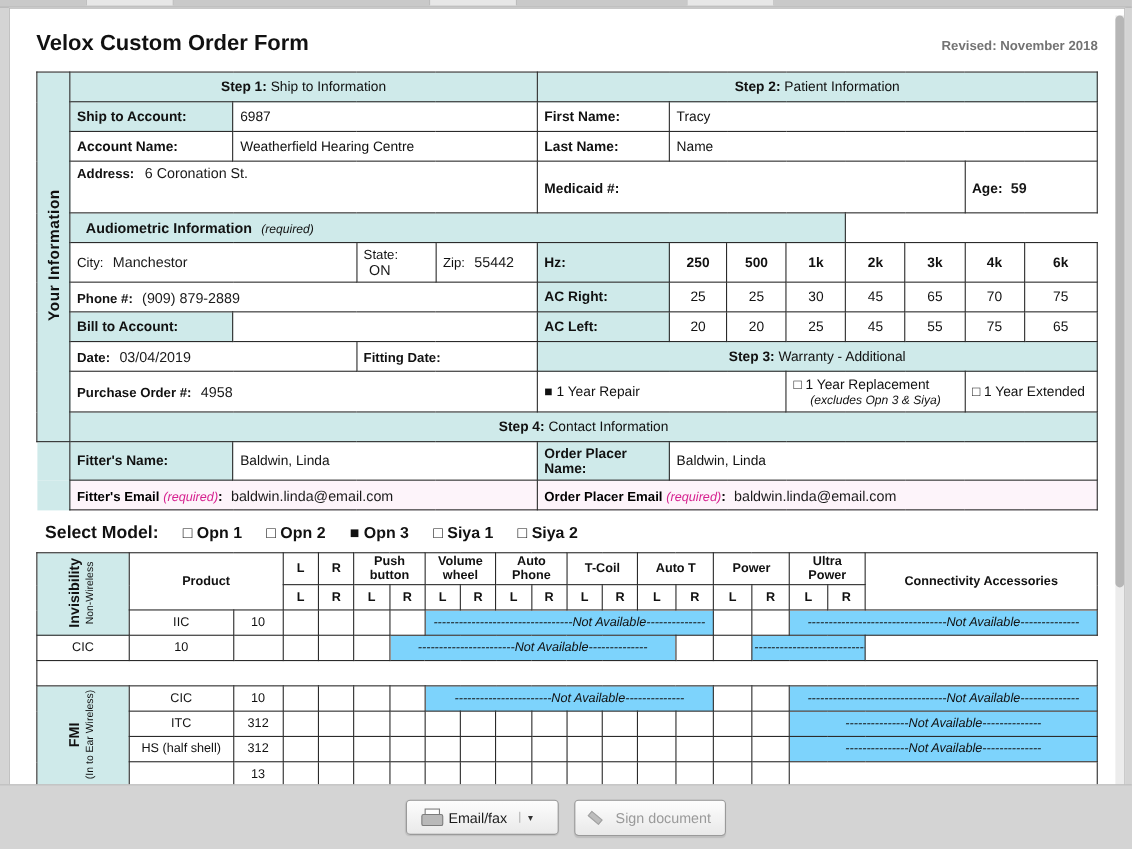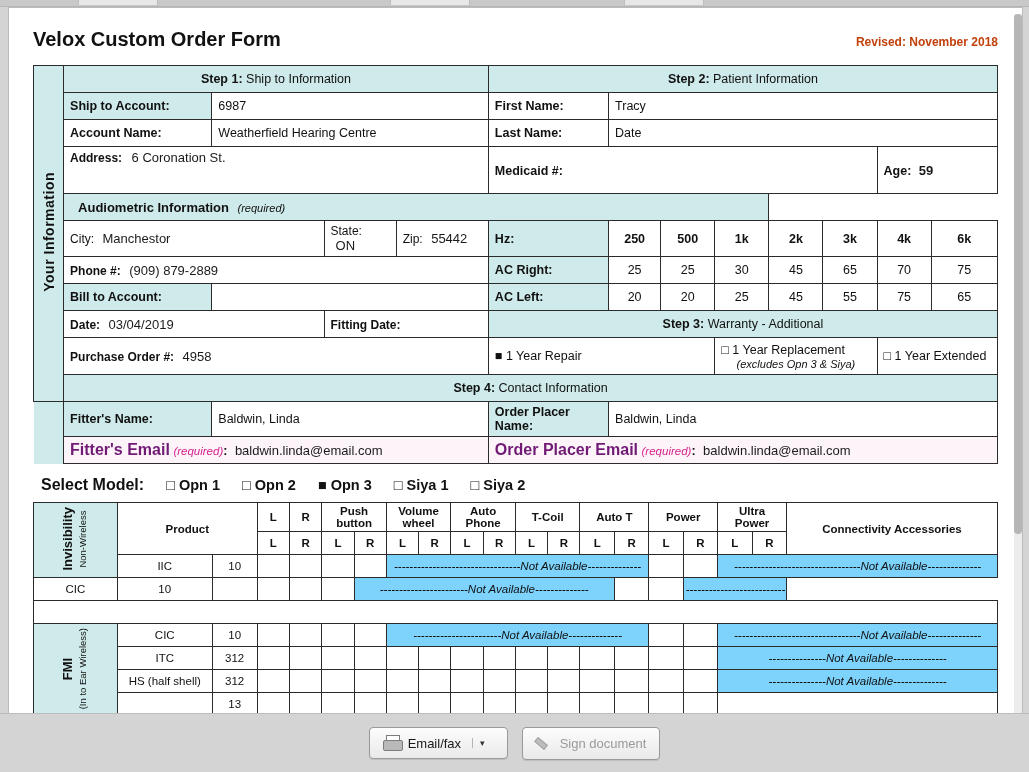--- a/index.html
+++ b/index.html
@@ -53,21 +53,21 @@
     margin-bottom: 14px;
   }
   .doc-title {
     font-size: 20px;
     font-weight: bold;
     color: #111;
   }
   .doc-revision {
     font-size: 12px;
     font-weight: bold;
-    color: #c2410c;
+    color: #737373;
   }
   
   table.frm {
     border-collapse: collapse;
     table-layout: fixed;
     width: 100%;
   }
   table.frm td {
     border: 1px solid #2b2b2b;
     padding: 3px 6px;
@@ -96,23 +96,23 @@
   .vert-text {
     writing-mode: vertical-rl;
     transform: rotate(180deg);
     font-weight: bold;
     font-size: 14px;
     letter-spacing: 0.5px;
     white-space: nowrap;
     display: inline-block;
   }
   .req {
-    color: #701a75;
-    font-weight: bold;
-    font-size: 16px;
+    color: #000000;
+    font-weight: bold;
+    font-size: 12px;
   }
   .req-it {
     color: #d6218f;
     font-style: italic;
     font-weight: normal;
     font-size: 11.5px;
   }
   .email-row td { background: #fdf4fa; }
   .center { text-align: center; }
   .cbox { font-size: 12.5px; }
@@ -331,21 +331,21 @@
           <td class="lbl shade">Ship to Account:</td>
           <td colspan="3" class="val">6987</td>
           <td class="lbl">First Name:</td>
           <td colspan="7" class="val">Tracy</td>
         </tr>
 
         <tr>
           <td class="lbl">Account Name:</td>
           <td colspan="3" class="val">Weatherfield Hearing Centre</td>
           <td class="lbl">Last Name:</td>
-          <td colspan="7" class="val">Date</td>
+          <td colspan="7" class="val">Name</td>
         </tr>
 
         <tr>
           <td colspan="4" style="height:40px; vertical-align:top;">
             <span class="lbl">Address:</span>
             <span class="val" style="margin-left:6px;">6 Coronation St.</span>
           </td>
           <td colspan="6" class="lbl">
             <span>Medicaid #:</span>
             <span class="val"></span>

